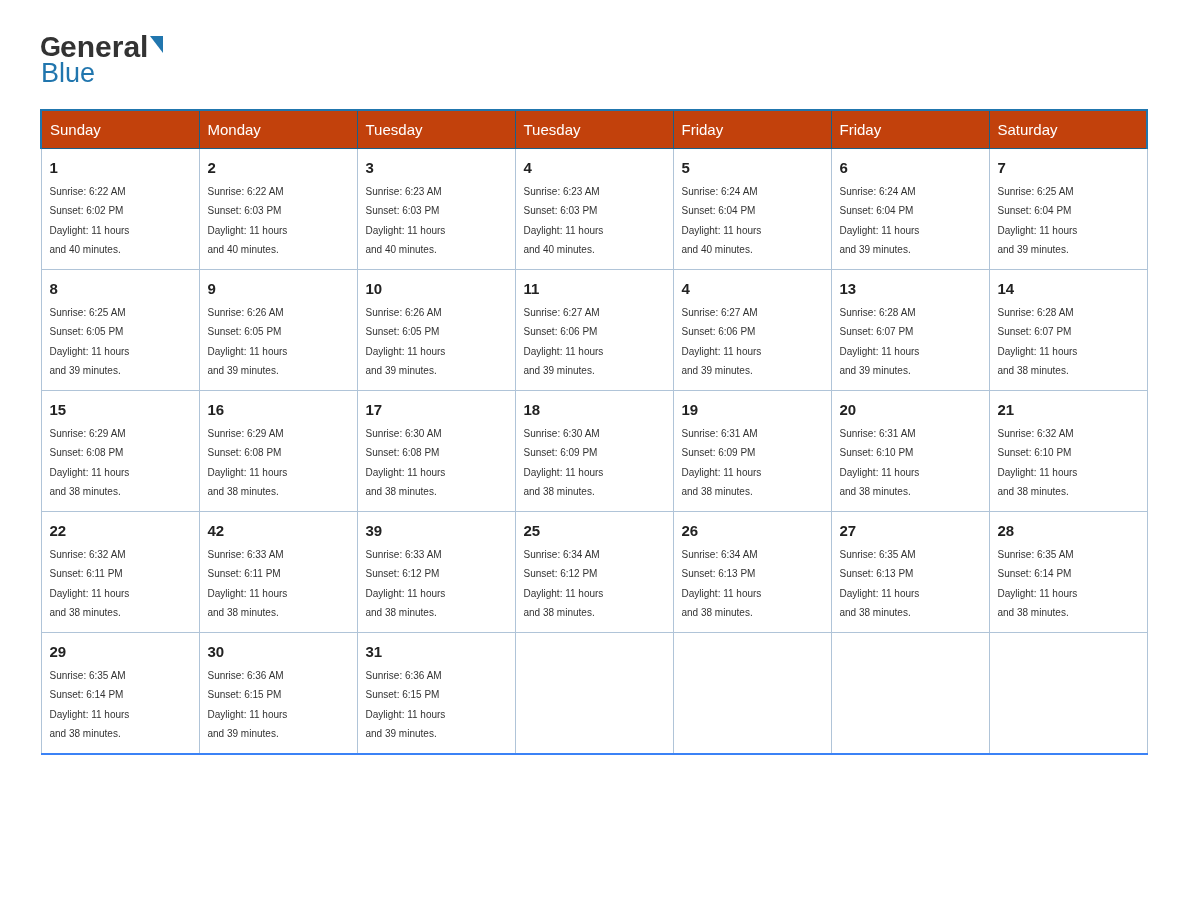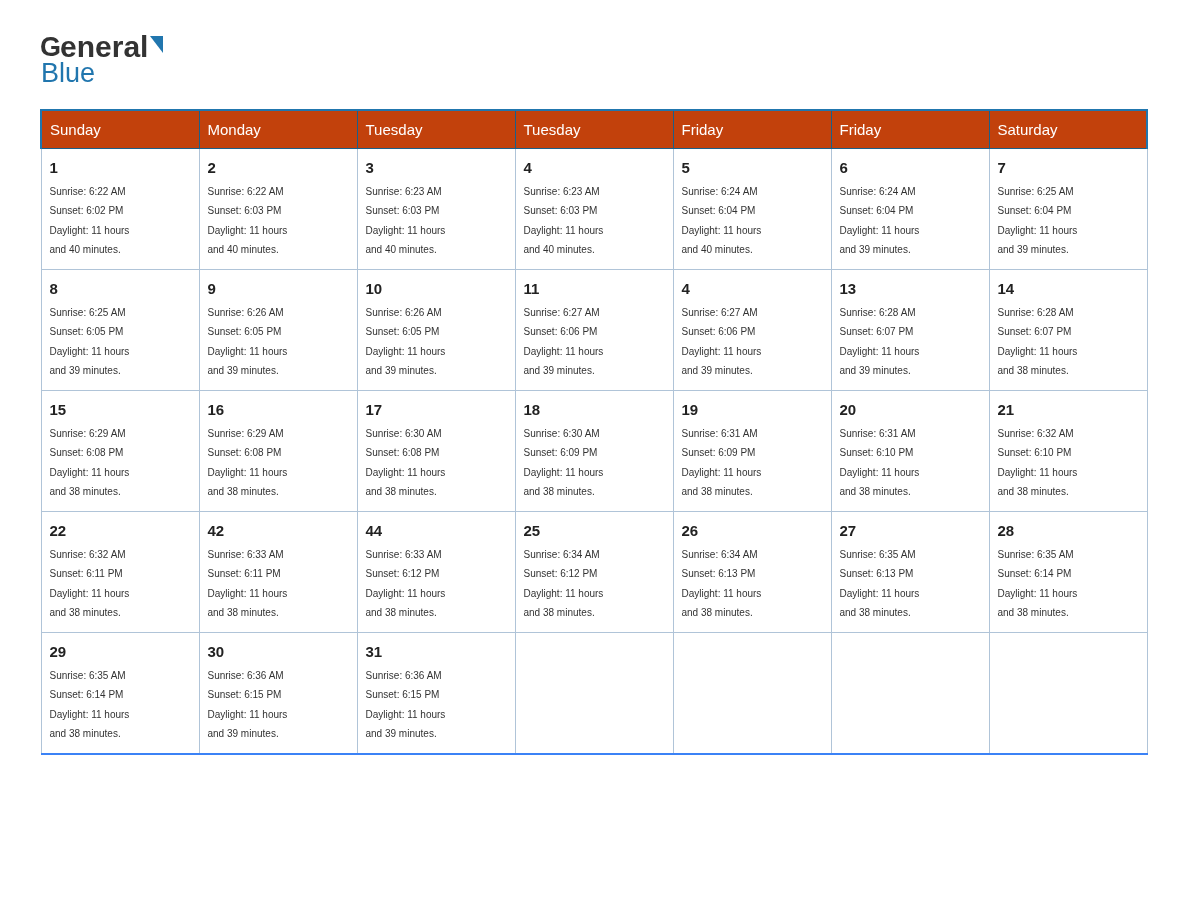--- a/index.html
+++ b/index.html
@@ -194,21 +194,21 @@
         <td><span class="day-num">20</span>
 <span class="day-info">Sunrise: 6:31 AM<br>Sunset: 6:10 PM<br>Daylight: 11 hours<br>and 38 minutes.</span></td>
         <td><span class="day-num">21</span>
 <span class="day-info">Sunrise: 6:32 AM<br>Sunset: 6:10 PM<br>Daylight: 11 hours<br>and 38 minutes.</span></td>
       </tr>
       <tr>
         <td><span class="day-num">22</span>
 <span class="day-info">Sunrise: 6:32 AM<br>Sunset: 6:11 PM<br>Daylight: 11 hours<br>and 38 minutes.</span></td>
         <td><span class="day-num">42</span>
 <span class="day-info">Sunrise: 6:33 AM<br>Sunset: 6:11 PM<br>Daylight: 11 hours<br>and 38 minutes.</span></td>
-        <td><span class="day-num">44</span>
+        <td><span class="day-num">39</span>
 <span class="day-info">Sunrise: 6:33 AM<br>Sunset: 6:12 PM<br>Daylight: 11 hours<br>and 38 minutes.</span></td>
         <td><span class="day-num">25</span>
 <span class="day-info">Sunrise: 6:34 AM<br>Sunset: 6:12 PM<br>Daylight: 11 hours<br>and 38 minutes.</span></td>
         <td><span class="day-num">26</span>
 <span class="day-info">Sunrise: 6:34 AM<br>Sunset: 6:13 PM<br>Daylight: 11 hours<br>and 38 minutes.</span></td>
         <td><span class="day-num">27</span>
 <span class="day-info">Sunrise: 6:35 AM<br>Sunset: 6:13 PM<br>Daylight: 11 hours<br>and 38 minutes.</span></td>
         <td><span class="day-num">28</span>
 <span class="day-info">Sunrise: 6:35 AM<br>Sunset: 6:14 PM<br>Daylight: 11 hours<br>and 38 minutes.</span></td>
       </tr>

